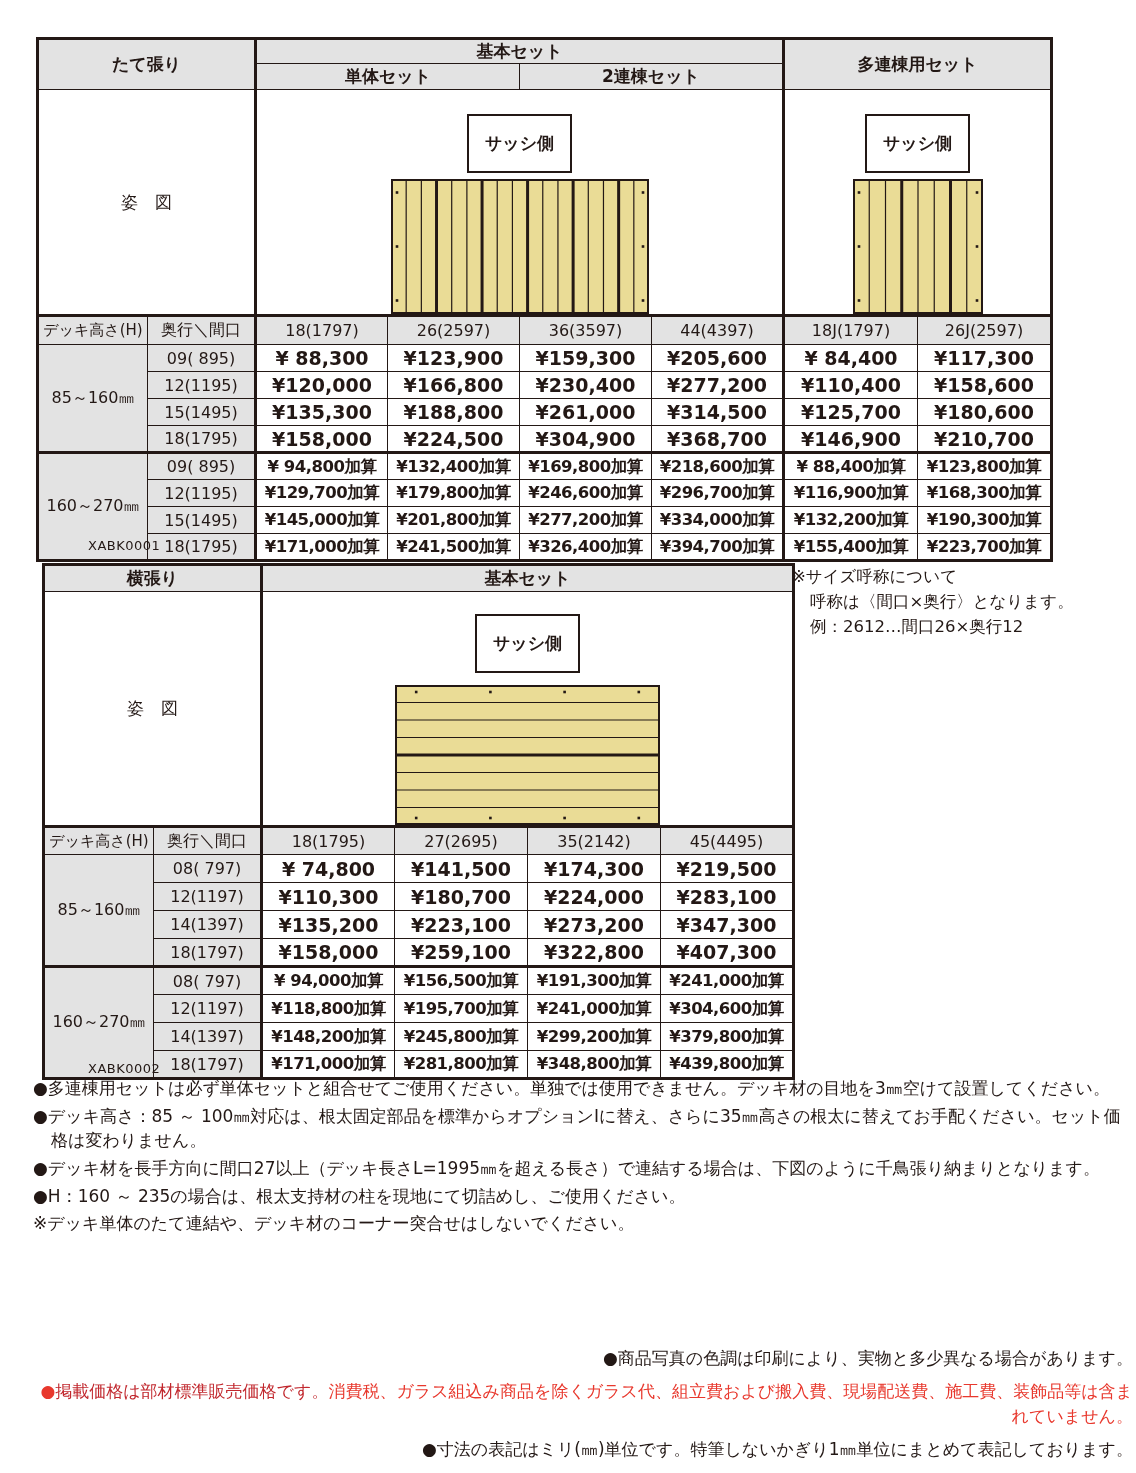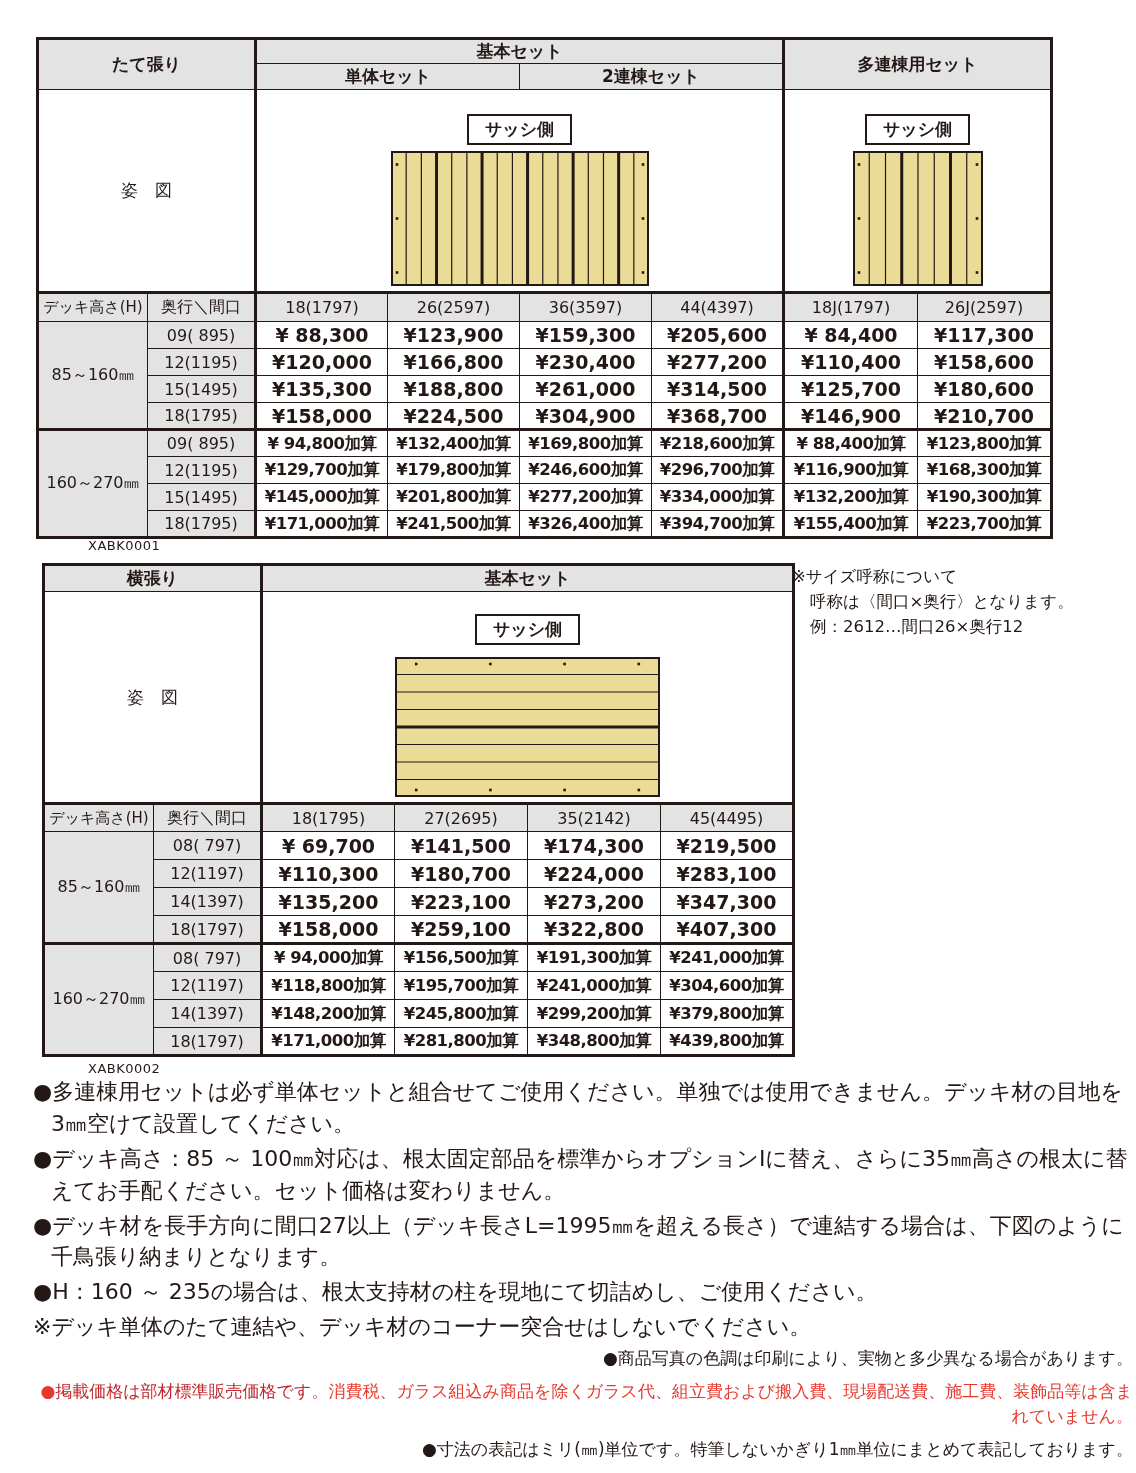--- a/index.html
+++ b/index.html
@@ -21,30 +21,30 @@
   .hd{background:var(--header-bg);font-weight:bold;font-size:17px;}
   .ch{background:var(--header-bg);font-size:16px;margin-top:24px;}
   .dl{background:var(--header-bg);font-size:16px;}
   .sec{background:var(--header-bg);font-size:16px;}
   .p{font-weight:bold;font-size:19px;}
   .pa{font-weight:bold;font-size:16.5px;letter-spacing:-0.5px;}
   .fig{background:#fff;vertical-align:top;}
   .tl{border-left:3px solid var(--border);}
   .tt{border-top:3px solid var(--border);}
   .figwrap{display:flex;flex-direction:column;align-items:center;}
-  .sash{border:2px solid var(--border);background:#fff;font-weight:bold;font-size:17px;padding:3px 16px;line-height:1.25;}
+  .sash{border:2px solid var(--border);background:#fff;font-weight:bold;font-size:17px;padding:17px 16px;line-height:1.25;}
   .deck{line-height:0;}
   .codelabel{position:absolute;font-size:13px;letter-spacing:0.5px;margin-left:44px;}
   #t1{position:absolute;left:36px;top:37px;}
   #t1code{left:44px;top:538px;}
   #t2{position:absolute;left:42px;top:563px;}
   #t2code{left:44px;top:1061px;}
   #sizenote{position:absolute;left:792px;top:565px;font-size:16.5px;line-height:1.5;}
   #sizenote .ind{padding-left:18px;}
-  #notes{position:absolute;left:33px;top:1076px;width:1100px;font-size:22px;line-height:1.45;}
+  #notes{position:absolute;left:33px;top:1076px;width:1100px;font-size:17px;line-height:1.45;}
   #notes p{margin:0 0 3px 0;padding-left:18px;text-indent:-18px;}
   #footer{position:absolute;left:33px;top:1346px;width:1100px;font-size:17px;line-height:1.5;text-align:right;}
   #footer p{margin:0 0 7px 0;}
   .rednote .marker{color:var(--red);}
   .rednote .lead{color:var(--red-dark);}
   .rednote .rest{color:var(--red);}
 </style>
 </head>
 <body>
 
@@ -259,21 +259,21 @@
     <th class="ch tt" style="font-size:15px">デッキ高さ(H)</th>
     <th class="ch tt">奥行＼間口</th>
     <th class="ch tt tl">18(1795)</th>
     <th class="ch tt">27(2695)</th>
     <th class="ch tt">35(2142)</th>
     <th class="ch tt">45(4495)</th>
   </tr>
   <tr style="height:28px">
     <th class="sec" rowspan="4">85～160㎜</th>
     <th class="dl">08( 797)</th>
-    <td class="p tl">¥ 69,700</td>
+    <td class="p tl">¥ 74,800</td>
     <td class="p">¥141,500</td>
     <td class="p">¥174,300</td>
     <td class="p">¥219,500</td>
   </tr>
   <tr style="height:28px">
     <th class="dl">12(1197)</th>
     <td class="p tl">¥110,300</td>
     <td class="p">¥180,700</td>
     <td class="p">¥224,000</td>
     <td class="p">¥283,100</td>

